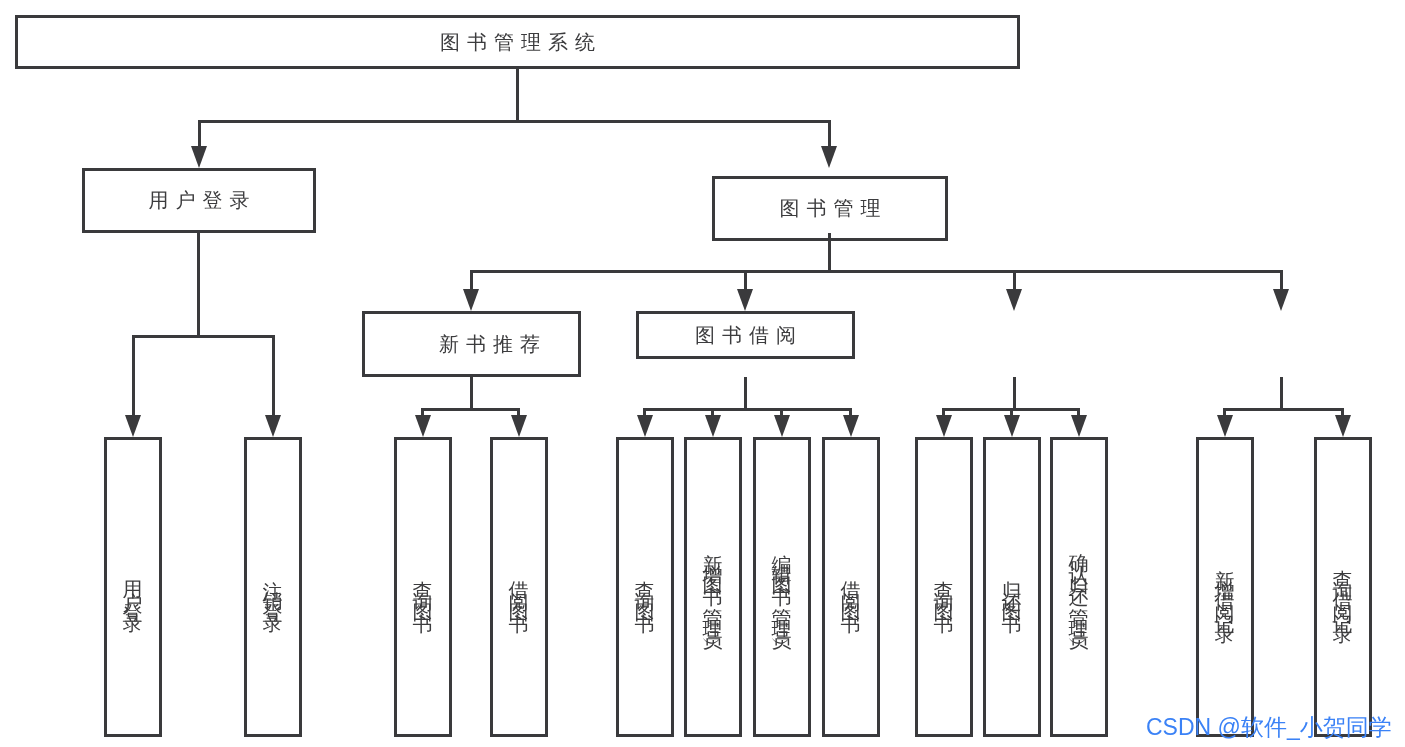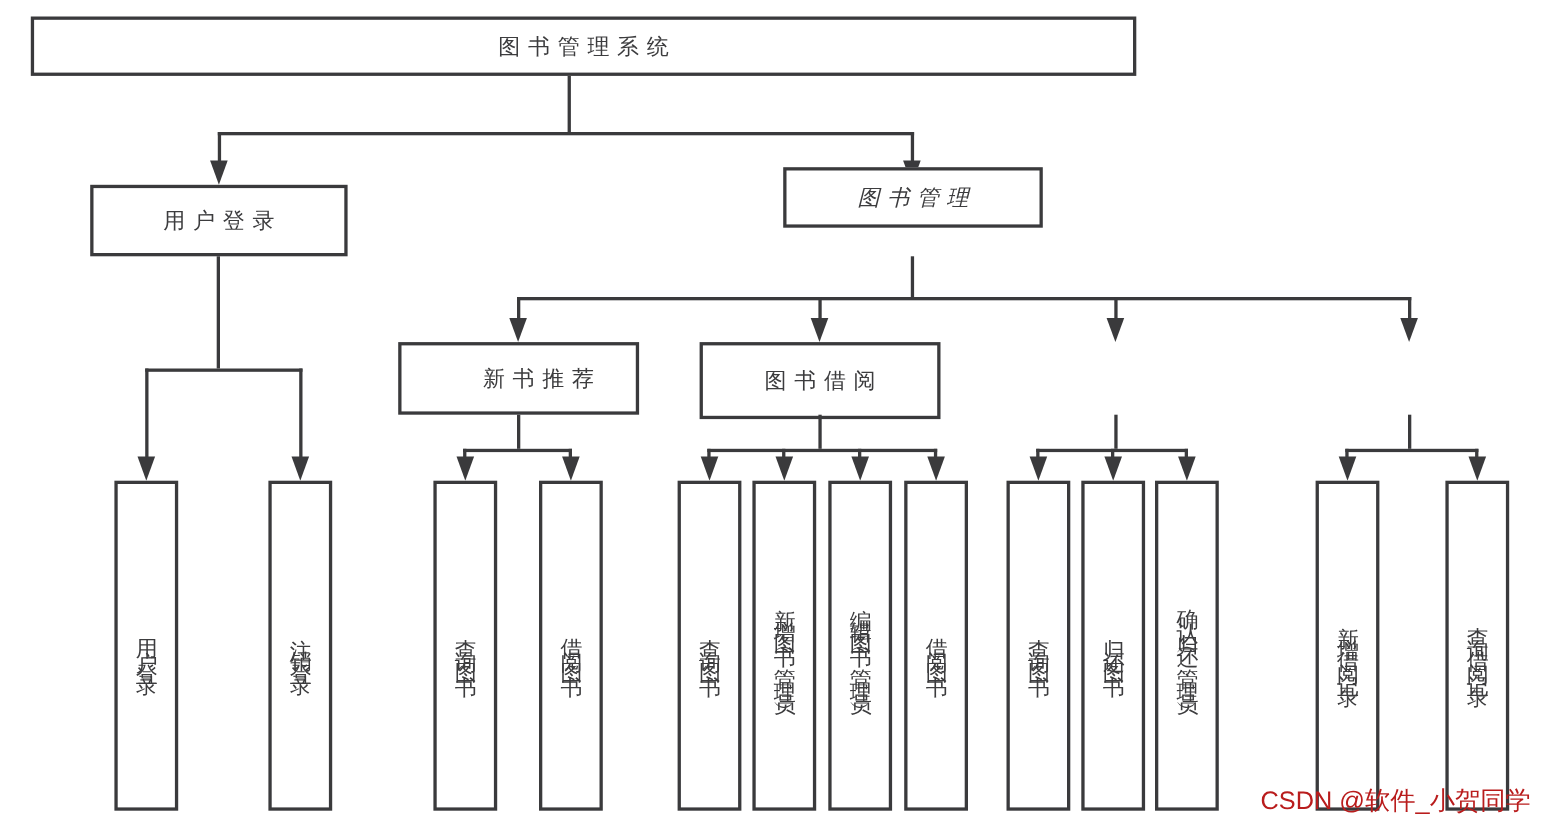--- a/index.html
+++ b/index.html
@@ -19,60 +19,60 @@
     font-size:20px; letter-spacing:11px; line-height:1;
   }
   .line { position:absolute; background:#3a3a3c; }
   .arrow {
     position:absolute; width:0; height:0;
     border-left:8px solid transparent; border-right:8px solid transparent;
     border-top:22px solid #3a3a3c;
   }
   .watermark {
     position:absolute; left:1146px; top:712px; width:259px;
-    color:#b91c1c; font-size:23px; white-space:nowrap;
+    color:#3b82f6; font-size:23px; white-space:nowrap;
   }
 </style>
 </head>
 <body>
 
 <div id="canvas">
 
-  <div class="box hlabel" style="left:15px; top:15px; width:1005px; height:54px;margin-left:13px;">图书管理系统</div>
+  <div class="box hlabel" style="left:15px; top:15px; width:1005px; height:54px;">图书管理系统</div>
 
   <div class="line" style="left:516px; top:69px; width:3px; height:51px;"></div>
   <div class="line" style="left:198px; top:120px; width:633px; height:3px;"></div>
   <div class="line" style="left:198px; top:120px; width:3px; height:28px;"></div>
   <div class="line" style="left:828px; top:120px; width:3px; height:28px;"></div>
   <div class="arrow" style="left:191px; top:146px;"></div>
   <div class="arrow" style="left:821px; top:146px;"></div>
 
   <div class="box hlabel" style="left:82px; top:168px; width:234px; height:65px;">用户登录</div>
-  <div class="box hlabel" style="left:712px; top:152px; width:236px; height:55px;font-style:italic;">图书管理</div>
+  <div class="box hlabel" style="left:712px; top:176px; width:236px; height:65px;">图书管理</div>
 
   <div class="line" style="left:197px; top:233px; width:3px; height:102px;"></div>
   <div class="line" style="left:132px; top:335px; width:143px; height:3px;"></div>
   <div class="line" style="left:132px; top:335px; width:3px; height:82px;"></div>
   <div class="line" style="left:272px; top:335px; width:3px; height:82px;"></div>
   <div class="arrow" style="left:125px; top:415px;"></div>
   <div class="arrow" style="left:265px; top:415px;"></div>
 
   <div class="line" style="left:828px; top:233px; width:3px; height:37px;"></div>
   <div class="line" style="left:470px; top:270px; width:813px; height:3px;"></div>
   <div class="line" style="left:470px; top:270px; width:3px; height:21px;"></div>
   <div class="line" style="left:744px; top:270px; width:3px; height:21px;"></div>
   <div class="line" style="left:1013px; top:270px; width:3px; height:21px;"></div>
   <div class="line" style="left:1280px; top:270px; width:3px; height:21px;"></div>
   <div class="arrow" style="left:463px; top:289px;"></div>
   <div class="arrow" style="left:737px; top:289px;"></div>
   <div class="arrow" style="left:1006px; top:289px;"></div>
   <div class="arrow" style="left:1273px; top:289px;"></div>
 
   <div class="box hlabel" style="left:362px; top:311px; width:219px; height:66px;padding-left:36px;">新书推荐</div>
-  <div class="box hlabel" style="left:636px; top:311px; width:219px; height:70px;">图书借阅</div>
+  <div class="box hlabel" style="left:636px; top:311px; width:219px; height:48px;">图书借阅</div>
 
   <div class="line" style="left:470px; top:377px; width:3px; height:31px;"></div>
   <div class="line" style="left:421px; top:408px; width:99px; height:3px;"></div>
   <div class="line" style="left:421px; top:408px; width:3px; height:9px;"></div>
   <div class="line" style="left:517px; top:408px; width:3px; height:9px;"></div>
   <div class="arrow" style="left:415px; top:415px;"></div>
   <div class="arrow" style="left:511px; top:415px;"></div>
 
   <div class="line" style="left:744px; top:377px; width:3px; height:31px;"></div>
   <div class="line" style="left:643px; top:408px; width:209px; height:3px;"></div>

